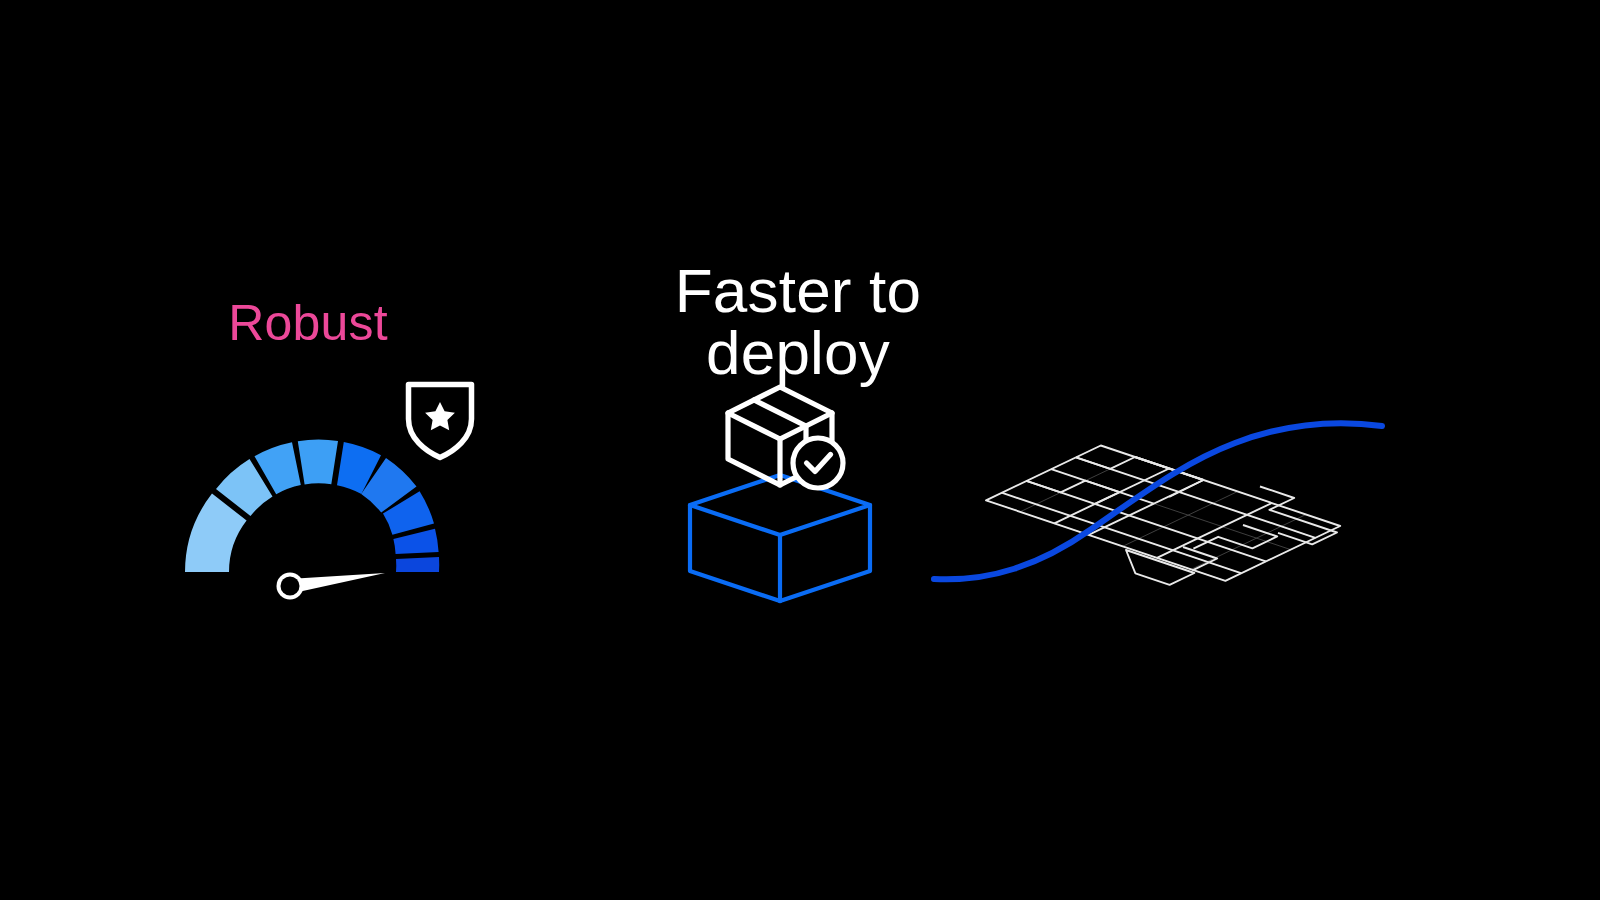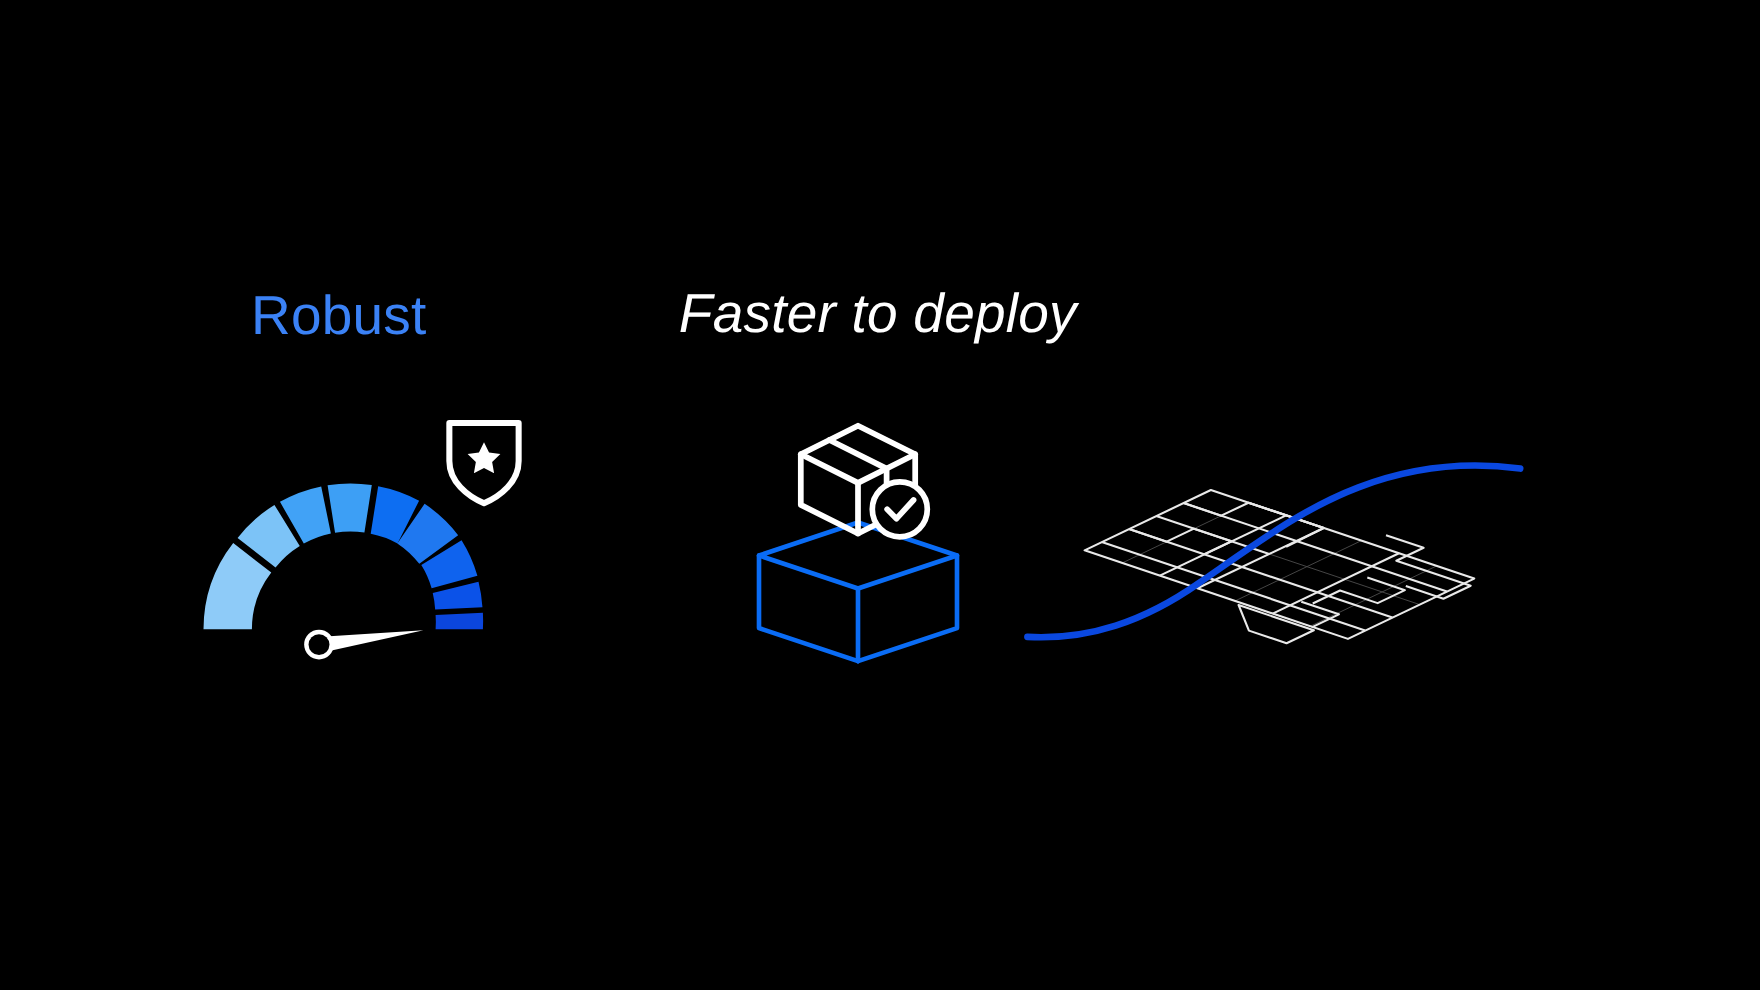--- a/index.html
+++ b/index.html
@@ -53,22 +53,21 @@
     -webkit-font-smoothing: antialiased;
   }
   .col-robust .col-title {
     top: 262px;
     left: 28px;
     font-size: 50px;
   }
   .col-deploy .col-title {
     top: 260px;
     left: 18px;
-    font-size: 50px;
-    font-style: italic;
+    font-size: 62px;
   }
   .col-efficient .col-title {
     top: 262px;
     left: -62px;
     font-size: 50px;
   }
 
   .art {
     position: absolute;
   }
@@ -80,21 +79,21 @@
 </style>
 </head>
 <body style="background: rgb(0, 0, 0);">
 
 <div class="slide">
 
   <div class="columns">
 
     <div class="column col-robust">
 
-      <div class="col-title" style="color: #3b82f6;">Robust</div>
+      <div class="col-title" style="color: #ec4899; margin-top: 36px;">Robust</div>
 
       <div class="art">
         <svg width="340" height="250" viewBox="0 0 340 250">
 
           <g>
 
             <path fill="#8ecbf8" stroke="none" d="M 25.0 212.0 A 128 128 0 0 1 52.0 133.6 L 86.6 160.5 A 84 84 0 0 0 69.0 212.0 Z"></path>
 
             <path fill="#7cc3f7" stroke="none" d="M 56.0 129.0 A 128 128 0 0 1 89.5 99.0 L 112.5 136.4 A 84 84 0 0 0 90.5 156.0 Z"></path>
 

